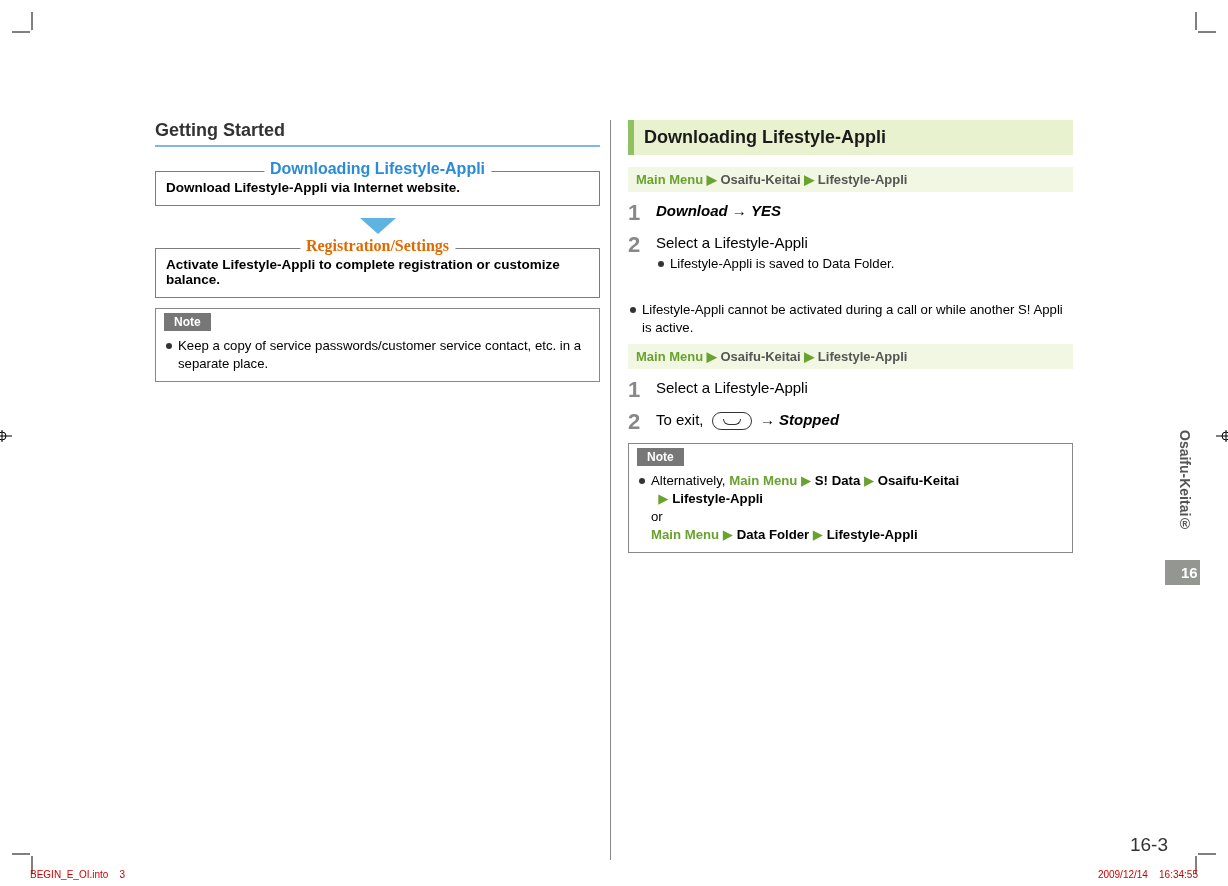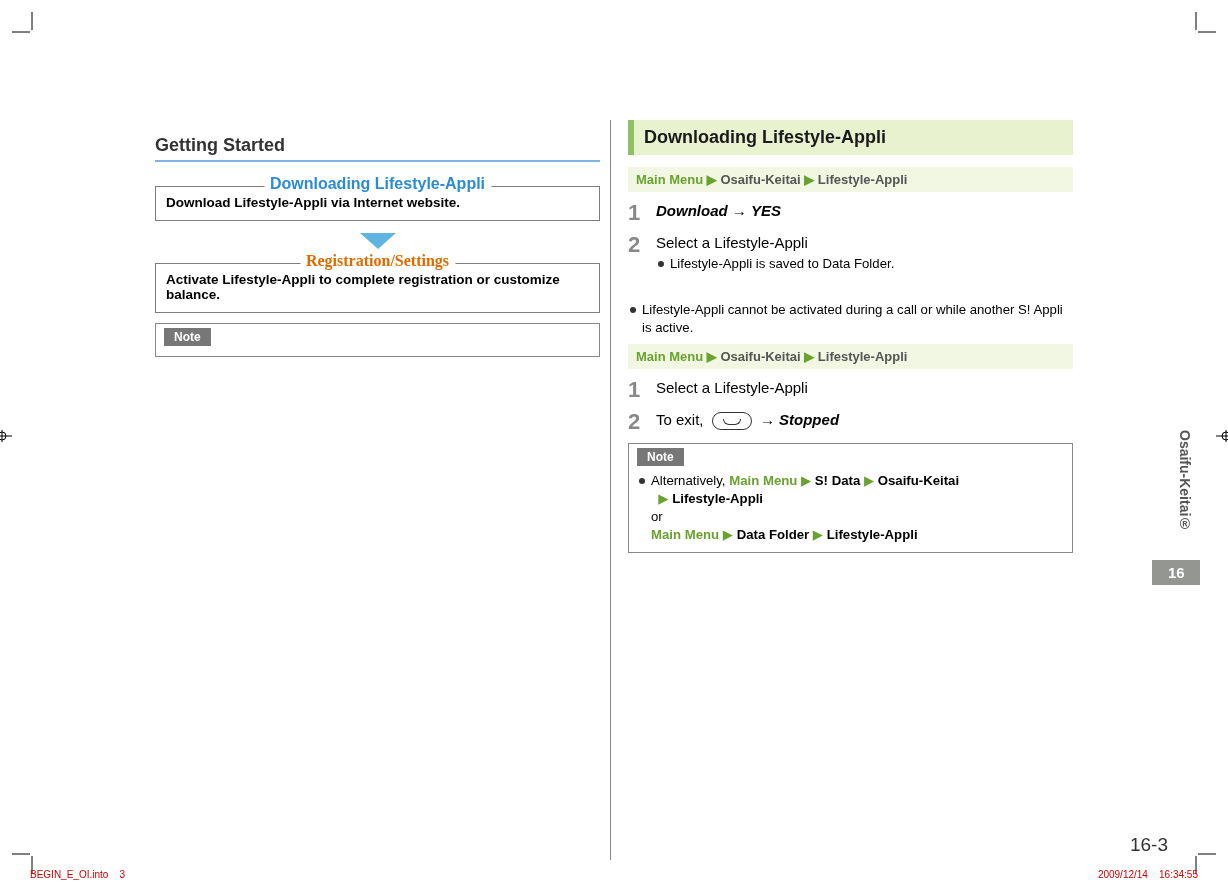--- a/index.html
+++ b/index.html
@@ -26,21 +26,20 @@
     fill: none;
   }
   .side-mark { position:absolute; width:20px; height:12px; }
   .side-mark.left { left:-8px; top:430px; }
   .side-mark.right { right:-8px; top:430px; }
   .left-col {
     position: absolute;
     left: 155px;
     top: 120px;
     width: 445px;
-    margin-top: 15px;
   }
   .right-col {
     position: absolute;
     left: 628px;
     top: 120px;
     width: 445px;
   }
   .col-divider {
     position: absolute;
     left: 610px;
@@ -152,21 +151,21 @@
     color:#555;
   }
   .chapter-badge {
     position:absolute;
     right:28px;
     top:560px;
     background:#939691;
     color:#fff;
     font-weight:bold;
     font-size:15px;
-    width:48px;
+    width:35px;
     text-align:center;
     padding:4px 16px;
   }
   .page-num {
     position:absolute;
     right:60px;
     bottom:30px;
     font-size:19px;
     font-style:normal;
     color:#333;
@@ -226,20 +225,23 @@
 
     <div class="arrow-down"></div>
 
     <div class="fieldset">
       <span class="legend orange">Registration/Settings</span>
       <p class="bold">Activate Lifestyle-Appli to complete registration or customize balance.</p>
     </div>
 
     <div class="note-box">
       <span class="note-tag">Note</span>
+      <ul class="bullet-list">
+        <li>Keep a copy of service passwords/customer service contact, etc. in a separate place.</li>
+      </ul>
     </div>
   </div>
 
   <div class="right-col">
 
     <div class="section-head">Downloading Lifestyle-Appli</div>
 
     <div class="nav-path">
       <span class="highlight">Main Menu</span>
       <span class="arrow">▶</span>

